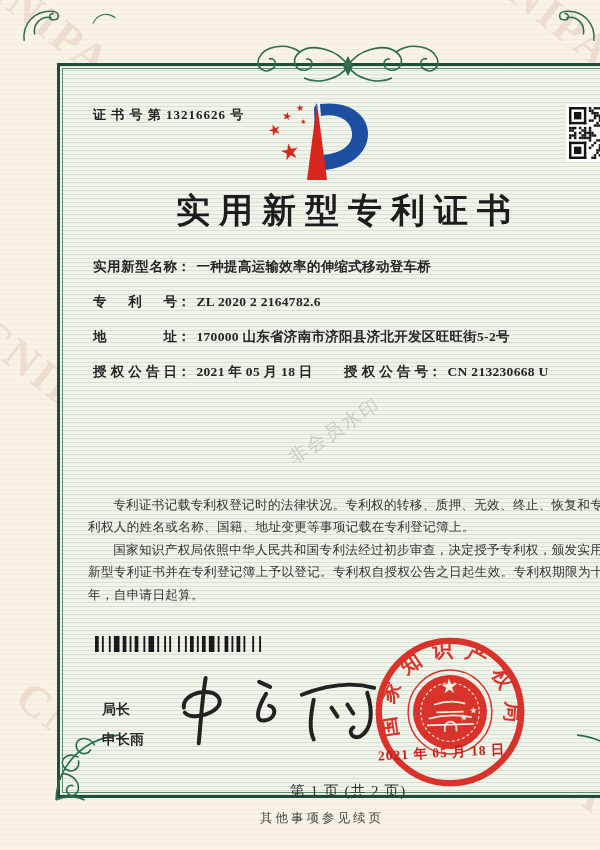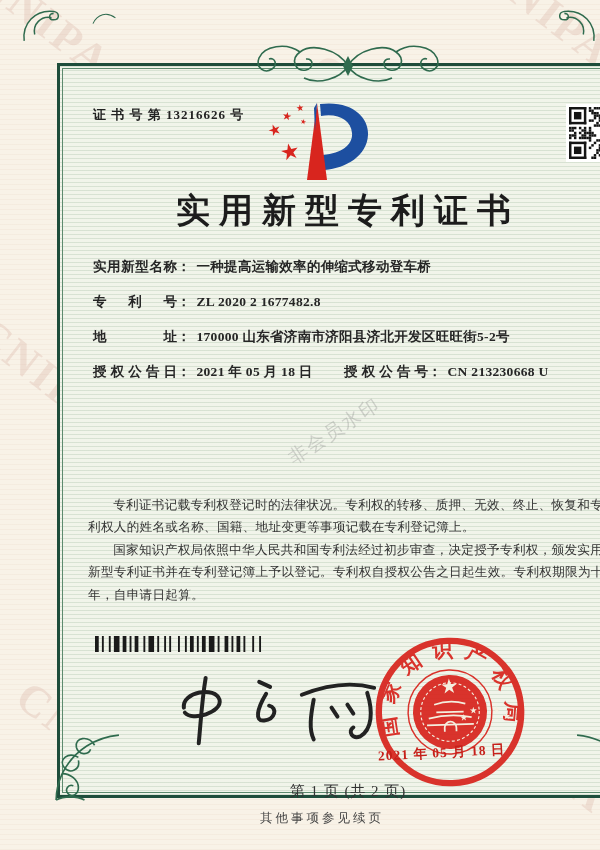--- a/index.html
+++ b/index.html
@@ -290,21 +290,21 @@
         </svg>
     </div>
 
     <div class="title">实用新型专利证书</div>
 
     <div class="fields">
       <div class="frow">
         <span class="flabel">实用新型名称</span><span class="fcolon">：</span><span class="fvalue">一种提高运输效率的伸缩式移动登车桥</span>
       </div>
       <div class="frow">
-        <span class="flabel">专利号</span><span class="fcolon">：</span><span class="fvalue">ZL 2020 2 1677482.8</span>
+        <span class="flabel">专利号</span><span class="fcolon">：</span><span class="fvalue">ZL 2020 2 2164782.6</span>
       </div>
       <div class="frow">
         <span class="flabel">地址</span><span class="fcolon">：</span><span class="fvalue">170000 山东省济南市济阳县济北开发区旺旺街5-2号</span>
       </div>
       <div class="frow">
         <span class="flabel">授权公告日</span><span class="fcolon">：</span><span class="fvalue">2021 年 05 月 18 日</span>
         <span class="flabel g2">授权公告号</span><span class="fcolon">：</span><span class="fvalue">CN 213230668 U</span>
       </div>
     </div>
 
@@ -336,20 +336,24 @@
           <rect x="65.60000000000002" y="0" width="1" height="16"></rect>
           <rect x="69.30000000000003" y="0" width="2" height="16"></rect>
           <rect x="73.00000000000003" y="0" width="1" height="16"></rect>
           <rect x="75.70000000000003" y="0" width="2" height="16"></rect>
           <rect x="79.40000000000003" y="0" width="1" height="16"></rect>
           <rect x="84.10000000000004" y="0" width="1" height="16"></rect>
           <rect x="87.80000000000004" y="0" width="1" height="16"></rect>
         </svg>
     </div>
 
+    <div class="signer">
+      <div>局长</div>
+      <div>申长雨</div>
+    </div>
     <div class="sig">
       <svg viewBox="0 0 230 85">
         <g fill="none" stroke="#222" stroke-width="4" stroke-linecap="round" stroke-linejoin="round">
           <path d="M38,10 C34,34 33,56 31,76"></path>
           <path d="M16,40 C14,24 48,18 52,32 C55,45 24,54 17,45"></path>
           <path d="M92,14 L103,19"></path>
           <path d="M99,26 C90,41 87,54 97,53 C108,52 111,40 102,38"></path>
           <path d="M135,27 C160,17 186,14 208,20"></path>
           <path d="M147,32 C144,48 142,62 147,72"></path>
           <path d="M201,25 C207,44 206,62 194,69 C186,72 181,64 187,60"></path>

